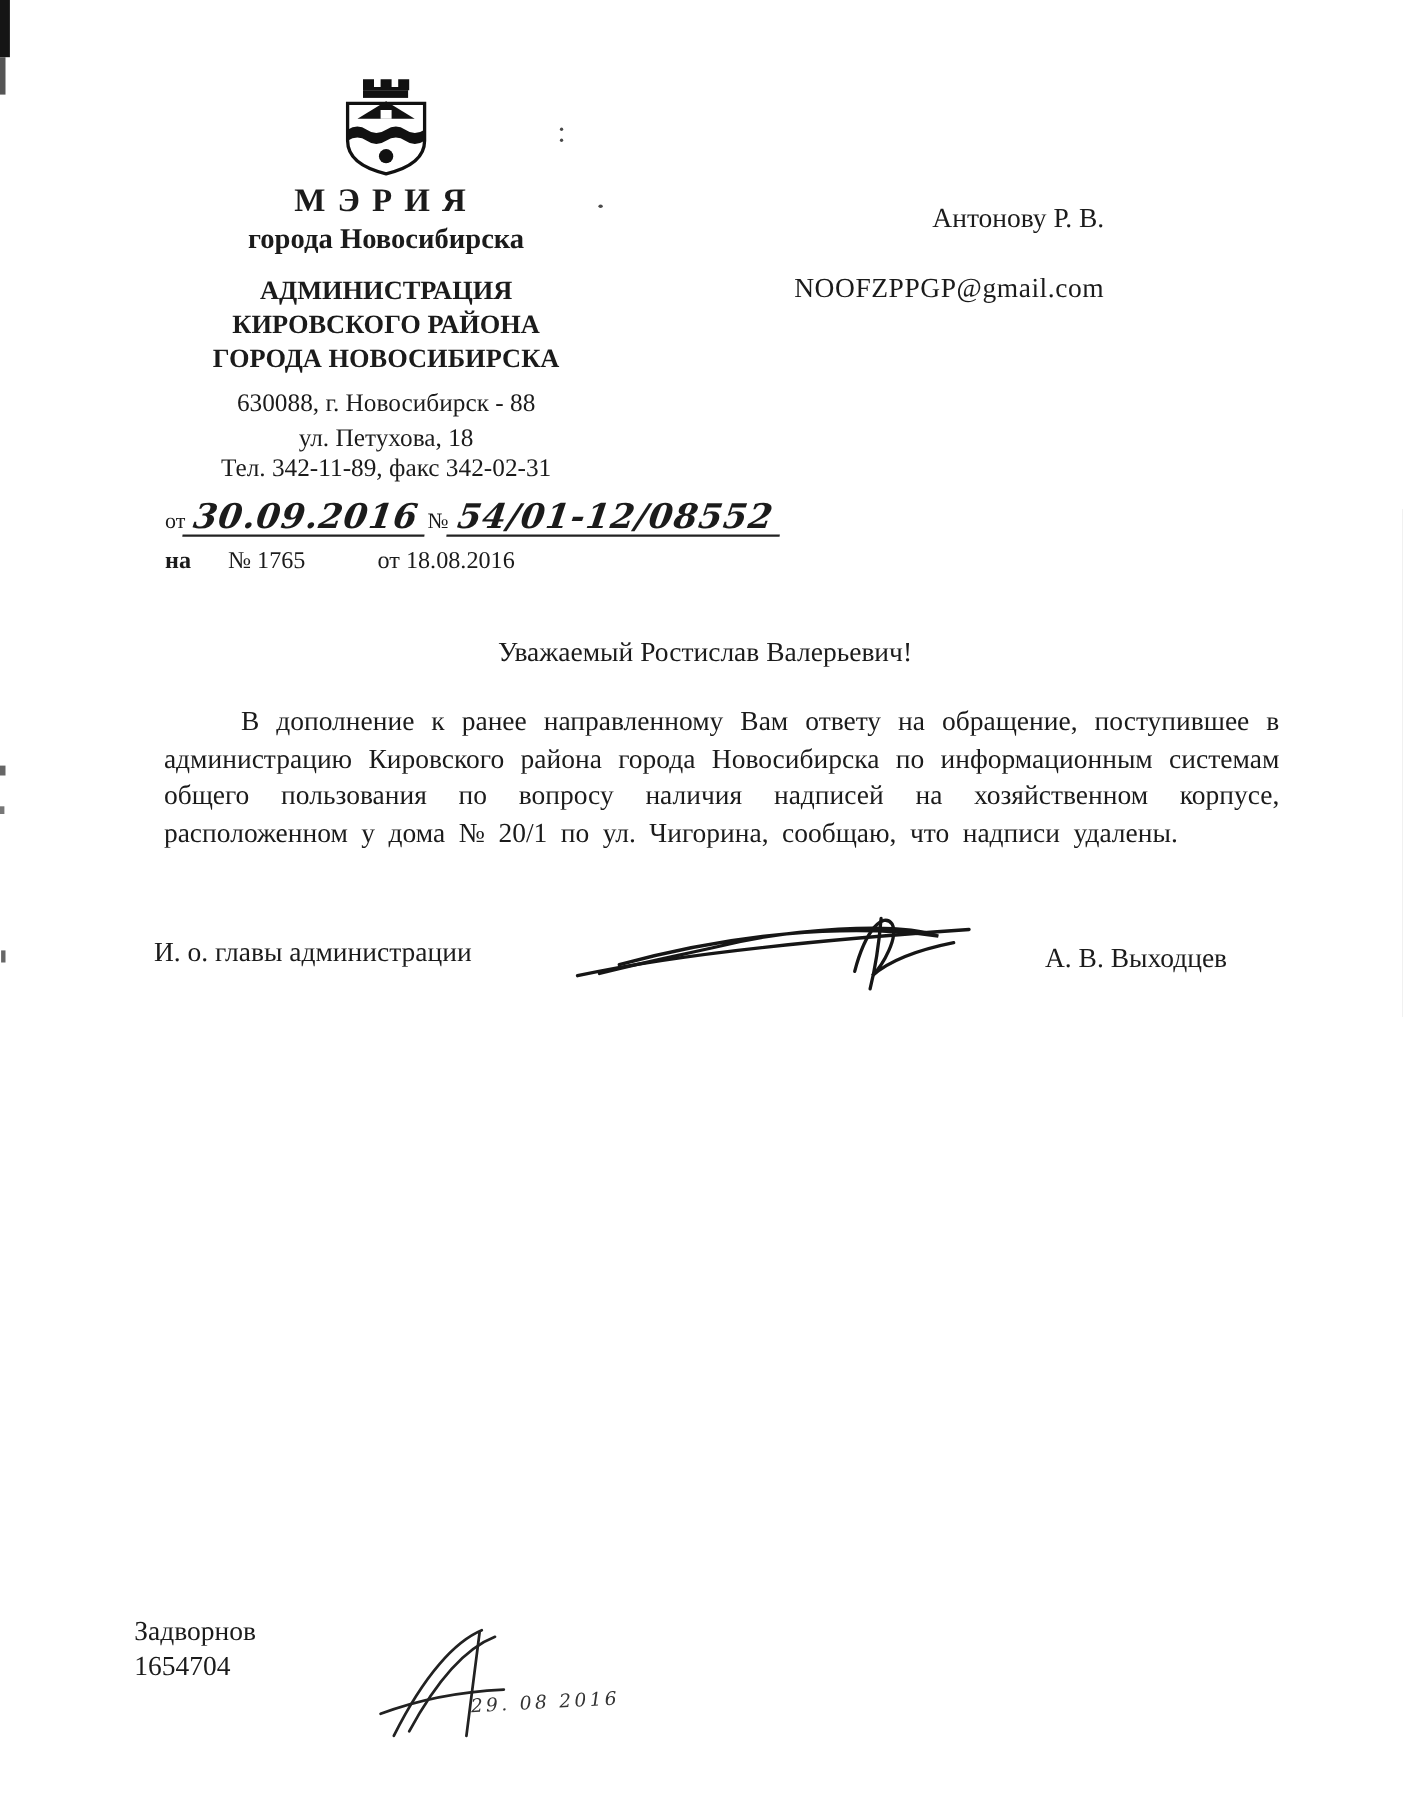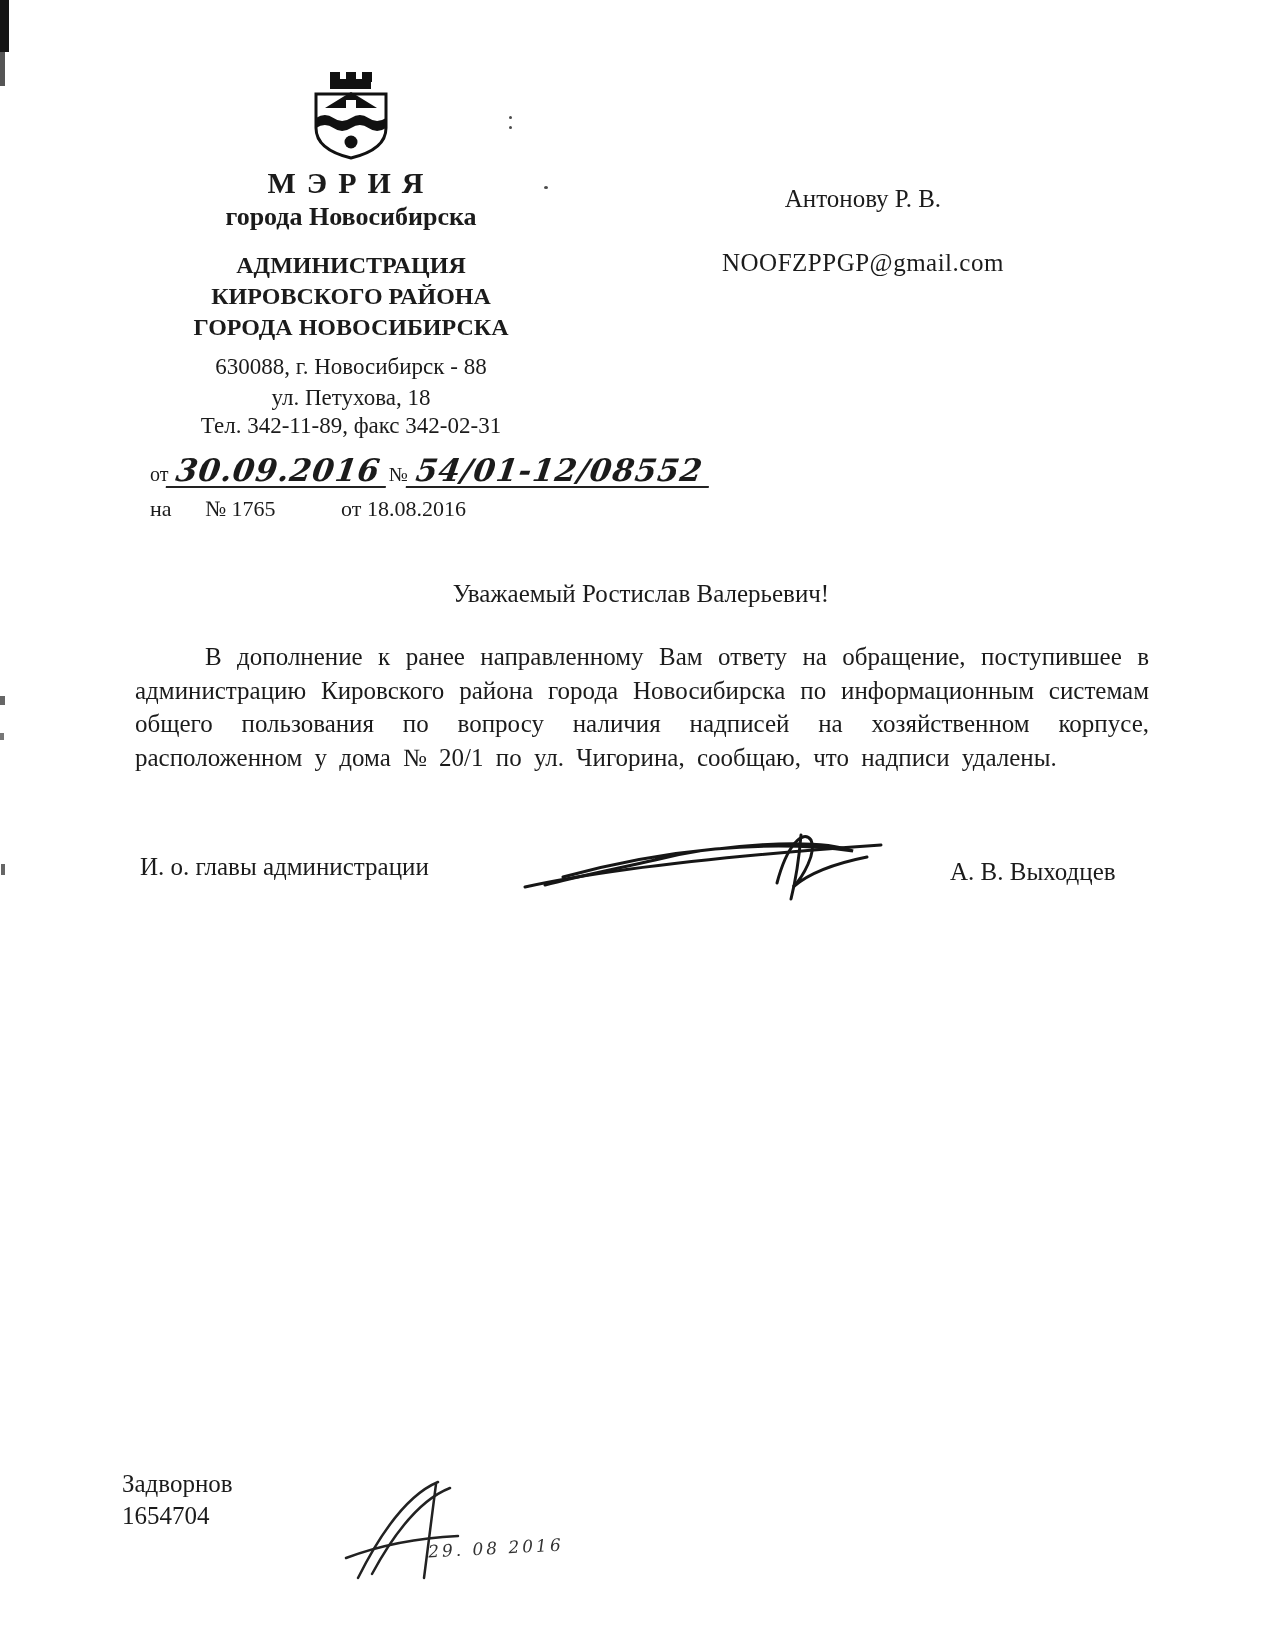--- a/index.html
+++ b/index.html
@@ -40,32 +40,32 @@
     display:inline-block;
     transform:skewX(-8deg);
     border-bottom:2px solid #222;
     padding:0 8px 1px 8px;
     white-space:nowrap;
   }
   .ref-line2{
     position:absolute;left:150px;top:496px;width:520px;
     font-size:22px;text-align:left;
   }
-  .ref-line2 .na{margin-right:28px;}
+  .ref-line2 .na{margin-right:28px;font-weight:bold;}
   .ref-line2 .num{margin-right:60px;}
   
-  .recipient{position:absolute;left:722px;top:185px;font-size:25px;text-align:center;}
+  .recipient{position:absolute;left:722px;top:185px;font-size:25px;text-align:right;}
   .recipient .rec-email{margin-top:36px;letter-spacing:0.5px;}
   
   .salutation{
     position:absolute;left:135px;top:580px;width:1012px;
     text-align:center;font-size:25px;
   }
   .body-par{
-    position:absolute;left:135px;top:640px;width:1014px;
+    position:absolute;left:149px;top:640px;width:1014px;
     font-size:25px;line-height:33.5px;
     text-align:justify;text-indent:70px;
     word-spacing:6px;margin:0;
   }
   
   .sig-title{position:absolute;left:140px;top:853px;font-size:25px;}
   .sig-name{position:absolute;left:950px;top:858px;font-size:25px;}
   .sig-svg{position:absolute;left:515px;top:825px;}
   
   .footer-exec{position:absolute;left:122px;top:1468px;font-size:25px;line-height:32px;text-align:left;}

